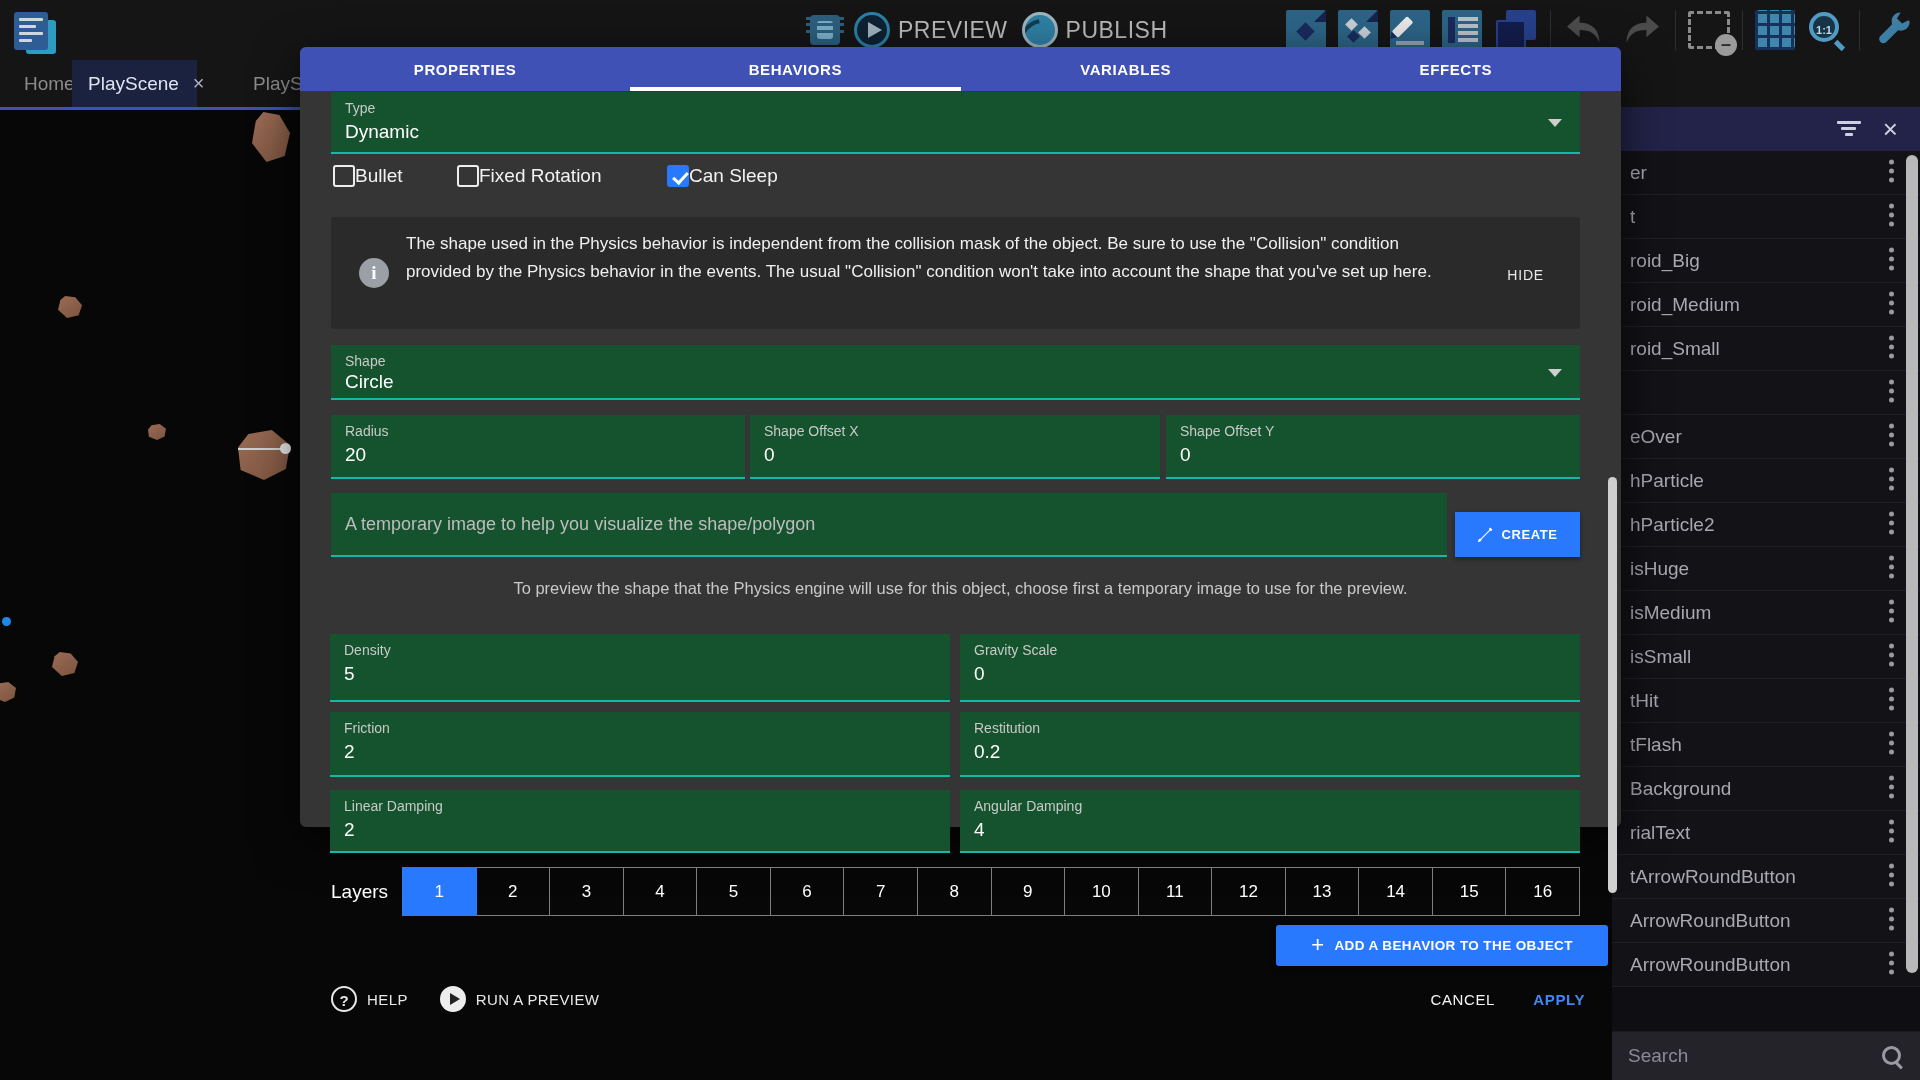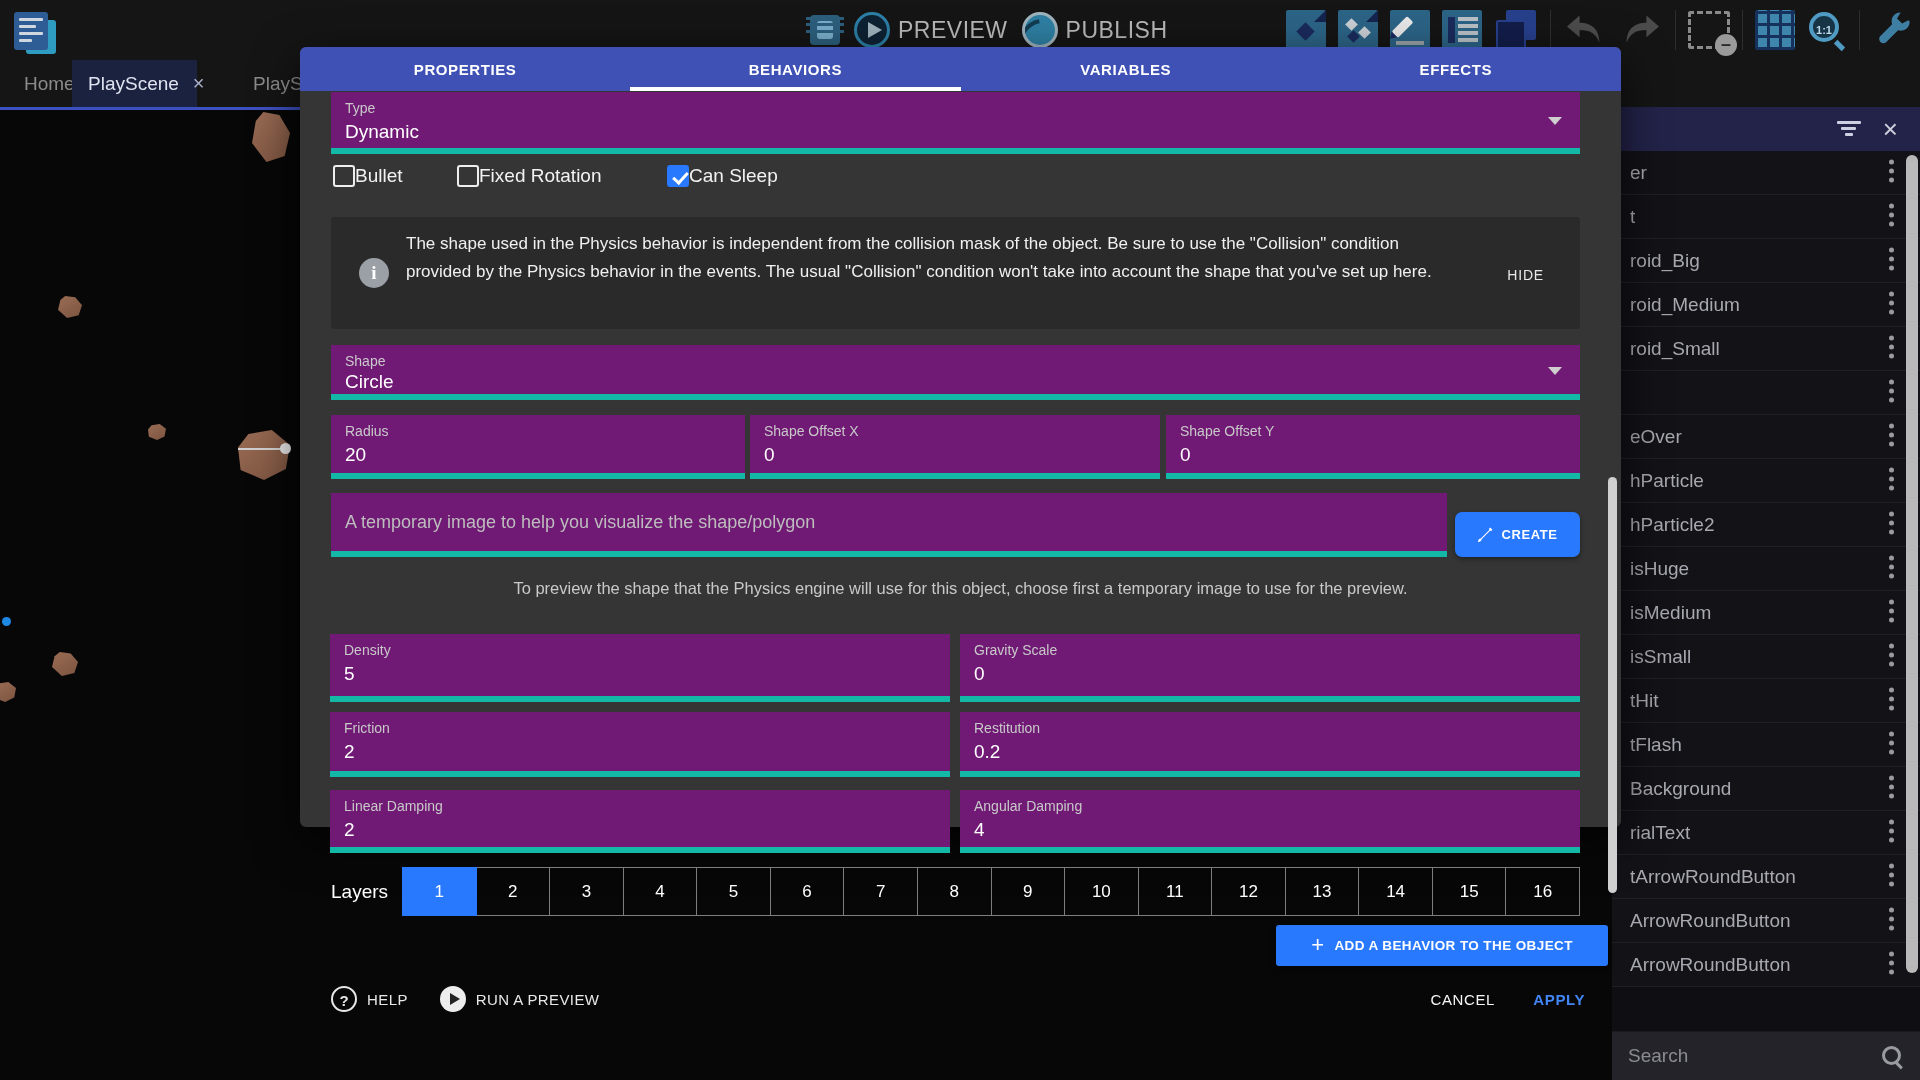--- a/index.html
+++ b/index.html
@@ -108,21 +108,21 @@
 
   
   .dialog { position:absolute; left:300px; top:47px; width:1321px; height:780px; background:#353535; border-radius:6px;
       box-shadow:0 14px 46px rgba(0,0,0,0.65); z-index:5; }
   .dlg-tabs { position:absolute; left:0; top:0; width:1321px; height:44px; background:#3f51b5;
       border-radius:6px 6px 0 0; display:flex; }
   .dlg-tab { width:25%; color:#ffffff; font-size:15px; font-weight:bold; letter-spacing:0.6px; display:flex;
       align-items:center; justify-content:center; cursor:pointer; position:relative; }
   .dlg-tab.active::after { content:""; position:absolute; left:0; bottom:0; width:100%; height:4px; background:#ffffff; }
 
-  .field { position:absolute; background:#701a75; border-bottom:6px solid #14b8a6; }
+  .field { position:absolute; background:#14532d; border-bottom:2px solid #14b8a6; }
   .f-label { position:absolute; left:14px; top:8px; font-size:14px; color:#c9c9c9; }
   .f-value { position:absolute; left:14px; top:29px; font-size:19px; color:#ffffff; }
   .caret { position:absolute; right:18px; top:50%; margin-top:-3px; width:0; height:0;
       border-left:7px solid transparent; border-right:7px solid transparent; border-top:8px solid #cfcfcf; cursor:pointer; }
 
   .cb-item { position:absolute; top:118px; display:flex; align-items:center; cursor:pointer; }
   .cb-box { width:22px; height:22px; border:2px solid #eeeeee; border-radius:3px; position:relative; }
   .cb-box.checked { background:#2979ff; border-color:#2979ff; }
   .cb-box.checked::after { content:""; position:absolute; left:7px; top:2px; width:6px; height:12px;
       border:solid #ffffff; border-width:0 3px 3px 0; transform:rotate(42deg); }
@@ -130,21 +130,21 @@
 
   .info-box { position:absolute; left:31px; top:170px; width:1249px; height:112px; background:#2a2a2a; border-radius:3px; }
   .info-icon { position:absolute; left:28px; top:41px; width:30px; height:30px; border-radius:50%; background:#9aa0a6;
       color:#ffffff; font-size:19px; font-weight:bold; text-align:center; line-height:30px; font-family:"Liberation Serif", serif; }
   .info-text { position:absolute; left:75px; top:13px; width:1045px; font-size:17px; line-height:28px; color:#f0f0f0; }
   .hide-btn { position:absolute; right:26px; top:44px; color:#e8e8e8; font-size:14px; letter-spacing:0.8px; cursor:pointer; padding:6px 10px; }
 
   .temp-input { position:absolute; left:14px; top:0; width:1080px; height:100%; background:transparent; border:none;
       outline:none; font-size:18px; color:#cfcfcf; font-family:"Liberation Sans", sans-serif; }
   .temp-input::placeholder { color:#bdbdbd; }
-  .create-btn { position:absolute; left:1155px; top:465px; width:125px; height:45px; background:#2979ff; border-radius:7px;
+  .create-btn { position:absolute; left:1155px; top:465px; width:125px; height:45px; background:#2979ff; border-radius:0;
       color:#ffffff; font-size:13px; font-weight:bold; letter-spacing:0.6px; display:flex; align-items:center;
       justify-content:center; gap:8px; cursor:pointer; box-shadow:0 2px 5px rgba(0,0,0,0.4); }
   .helper { position:absolute; left:0; top:532px; width:1321px; text-align:center; font-size:16.5px; color:#c9c9c9; }
 
   .layers-row { position:absolute; left:31px; top:820px; width:1249px; height:49px; display:flex; align-items:center; }
   .layers-label { font-size:19px; color:#ffffff; width:72px; }
   .layer-btns { display:flex; flex:1; height:49px; }
   .layer-btn { flex:1; border:1px solid #7d7d7d; margin-left:-1px; display:flex; align-items:center; justify-content:center;
       color:#ffffff; font-size:17px; cursor:pointer; background:transparent; }
   .layer-btn.sel { background:#2979ff; border-color:#2979ff; z-index:1; }

